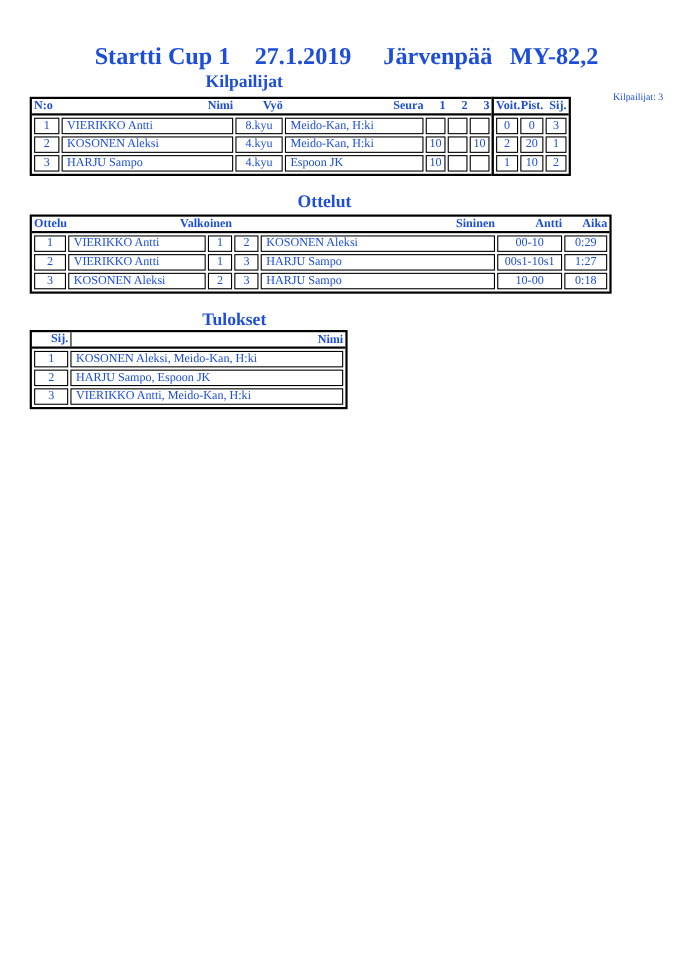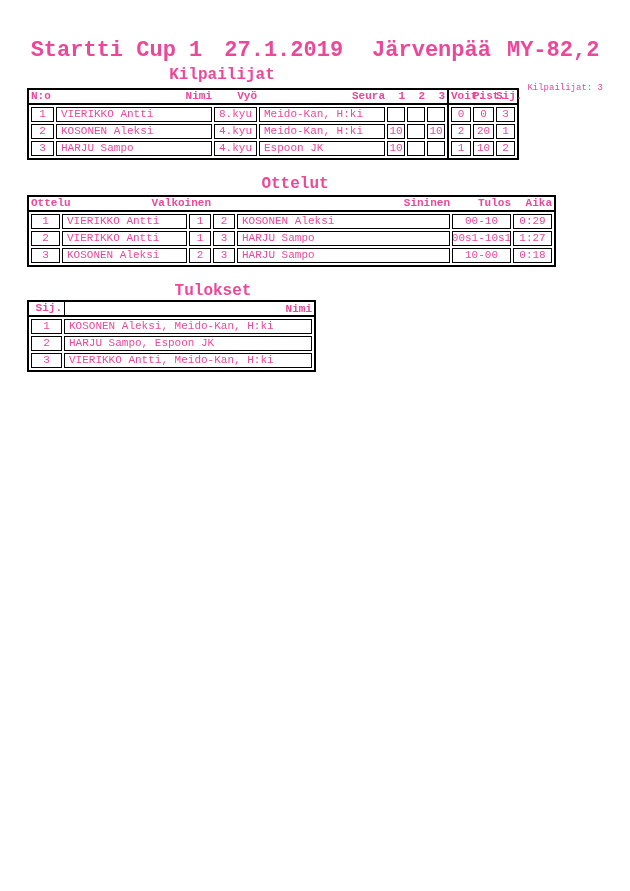--- a/index.html
+++ b/index.html
@@ -1,18 +1,18 @@
 <!DOCTYPE html>
 <html><head>
 <meta charset="utf-8">
 <style>
   html,body { margin:0; padding:0; background:#ffffff; }
   .page {
     position:relative; width:630px; height:891px; background:#ffffff;
-    font-family:Liberation Mono, monospace; color:#ec4899; overflow:hidden;
+    font-family:Liberation Serif, serif; color:#1d4ed8; overflow:hidden;
   }
   * { box-sizing:border-box; }
 
   
   .title {
     position:absolute; top:40px; left:0; width:630px;
     display:flex; justify-content:center; align-items:baseline;
     font-weight:bold; font-size:22px; line-height:1;
   }
   .title-part + .title-part { margin-left:29px; }
@@ -149,21 +149,21 @@
     </div>
   </div>
 
   <div class="section-title" id="st-ottelut">Ottelut</div>
 
   <div class="tbl t2" id="tbl-matches">
     <div class="thead">
       <div class="hc hl c0">Ottelu</div>
       <div class="hc h-valk">Valkoinen</div>
       <div class="hc h-sin">Sininen</div>
-      <div class="hc c5">Tulos</div>
+      <div class="hc c5">Antti</div>
       <div class="hc c6">Aika</div>
     </div>
     <div class="tbody">
       <div class="brow">
         <div class="bc c0">1</div>
         <div class="bc l c1">VIERIKKO Antti</div>
         <div class="bc c2">1</div>
         <div class="bc c3">2</div>
         <div class="bc l c4">KOSONEN Aleksi</div>
         <div class="bc c5">00-10</div>

